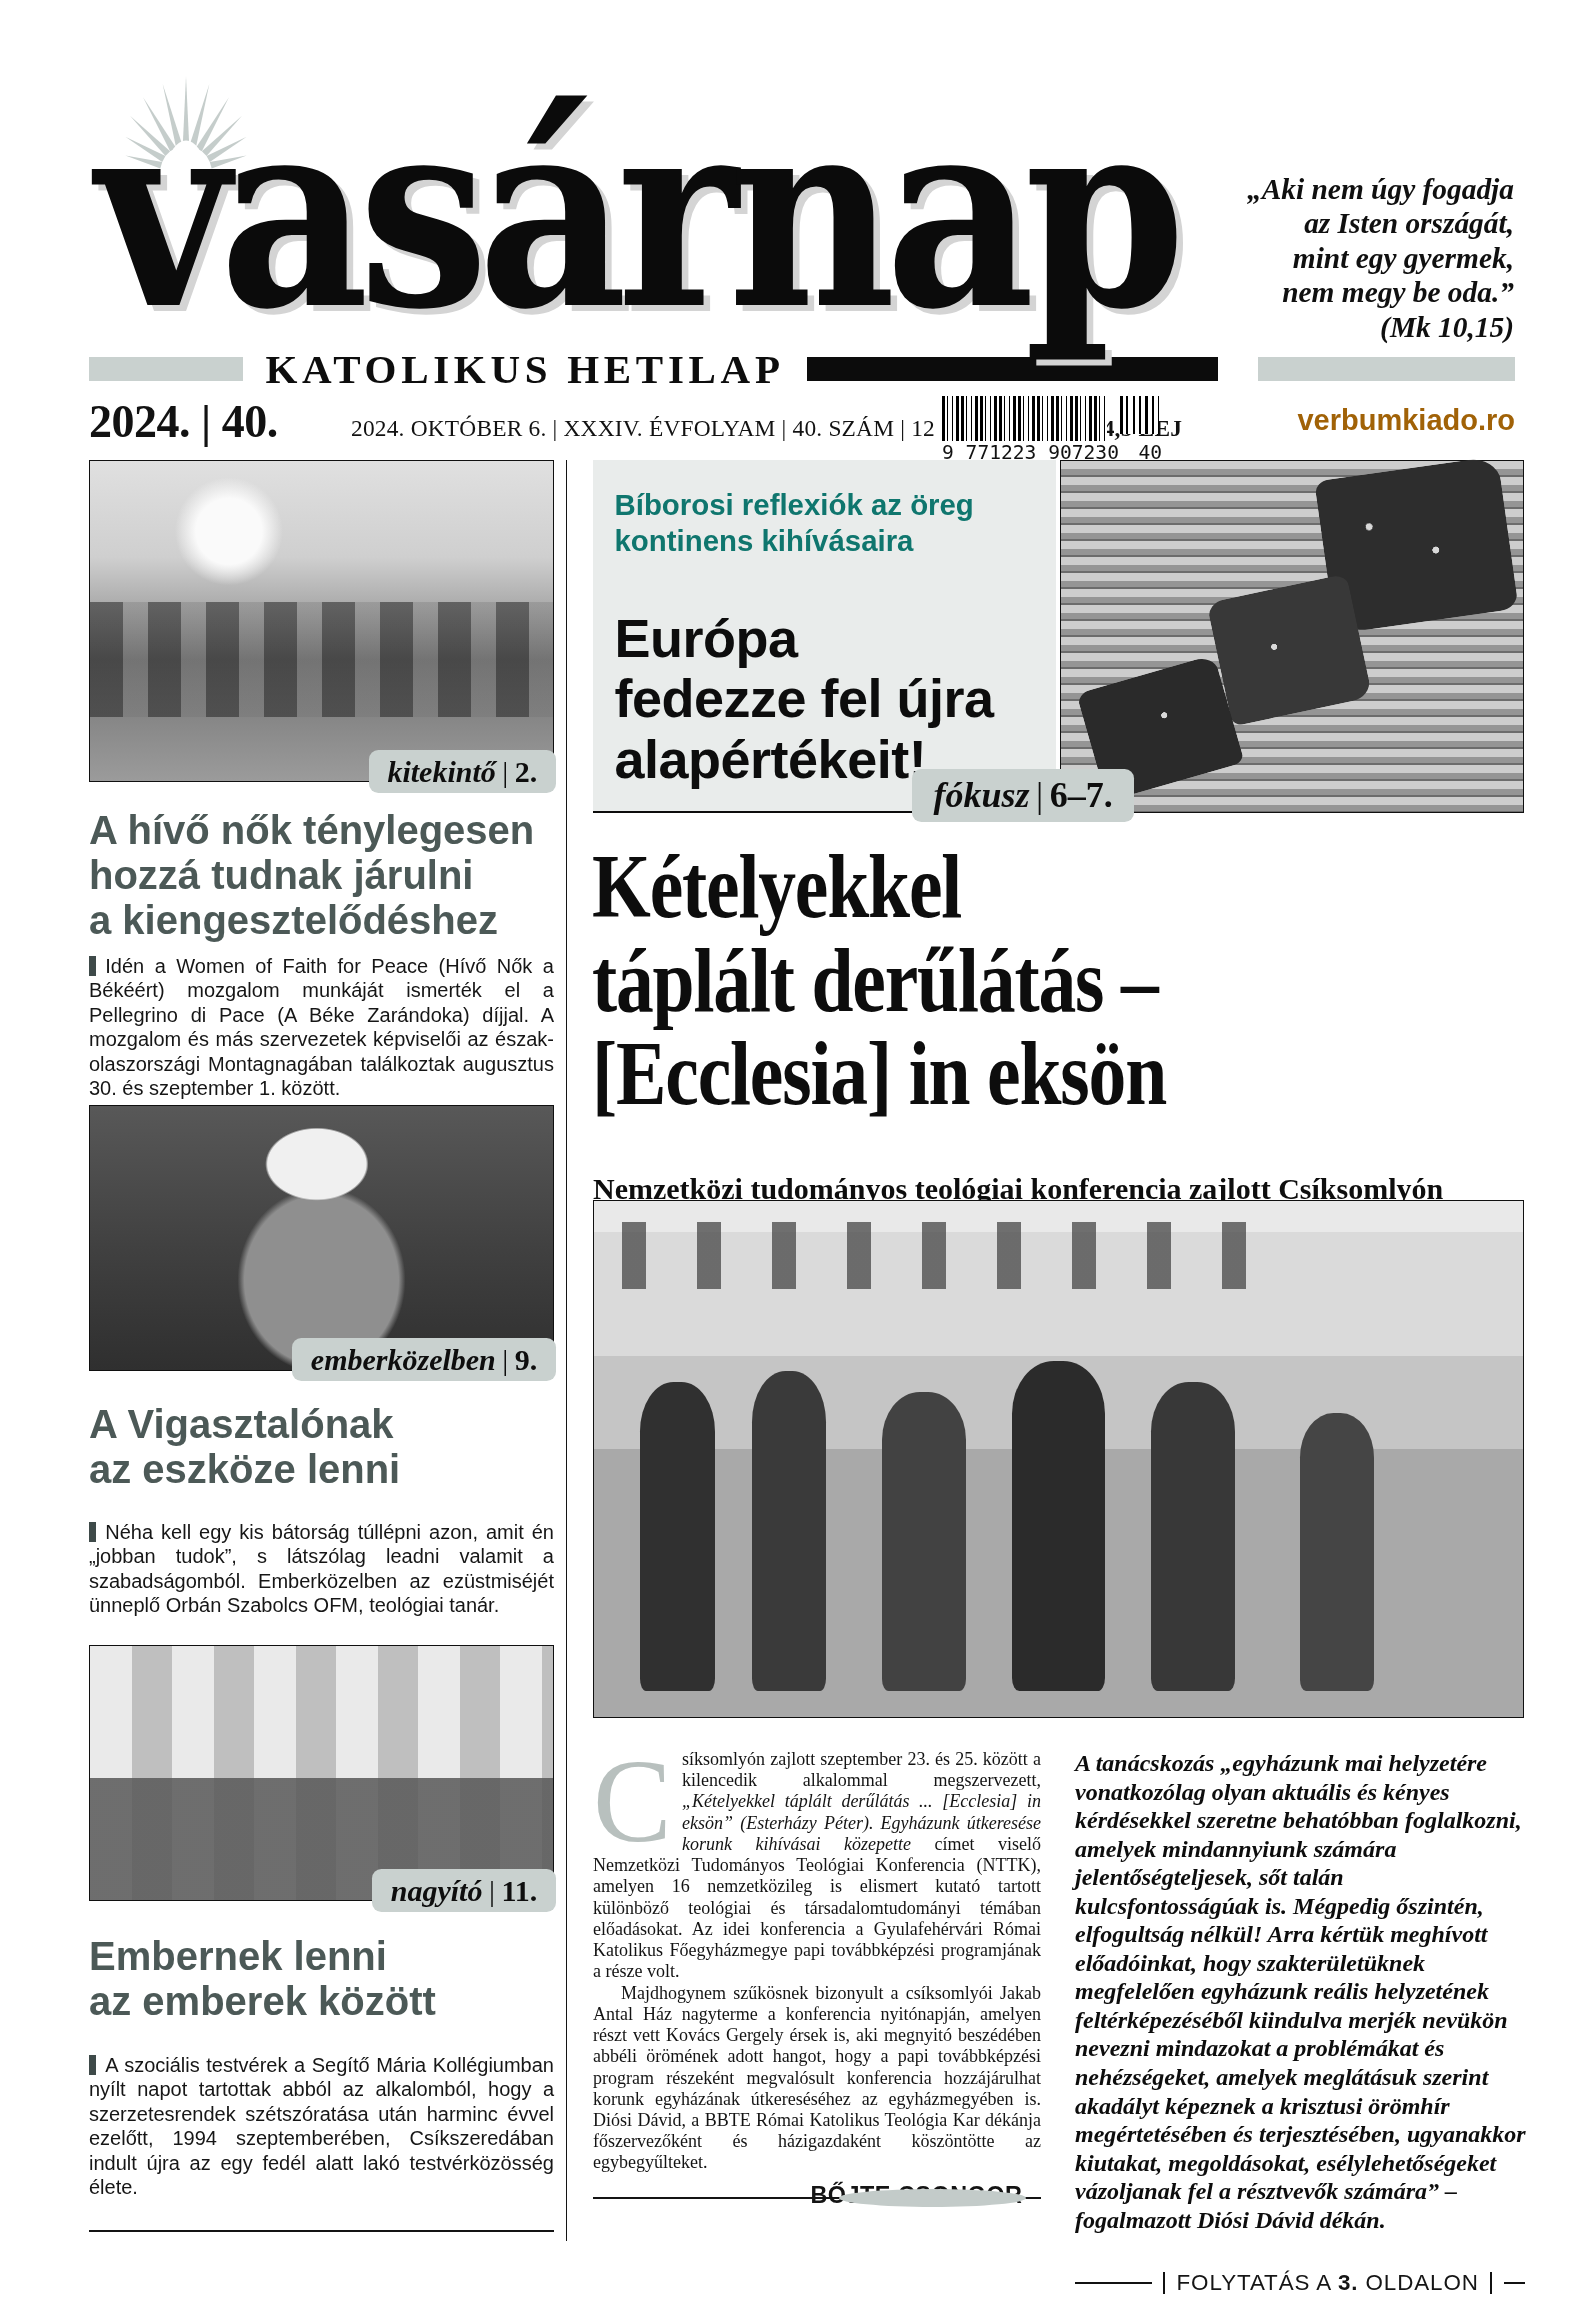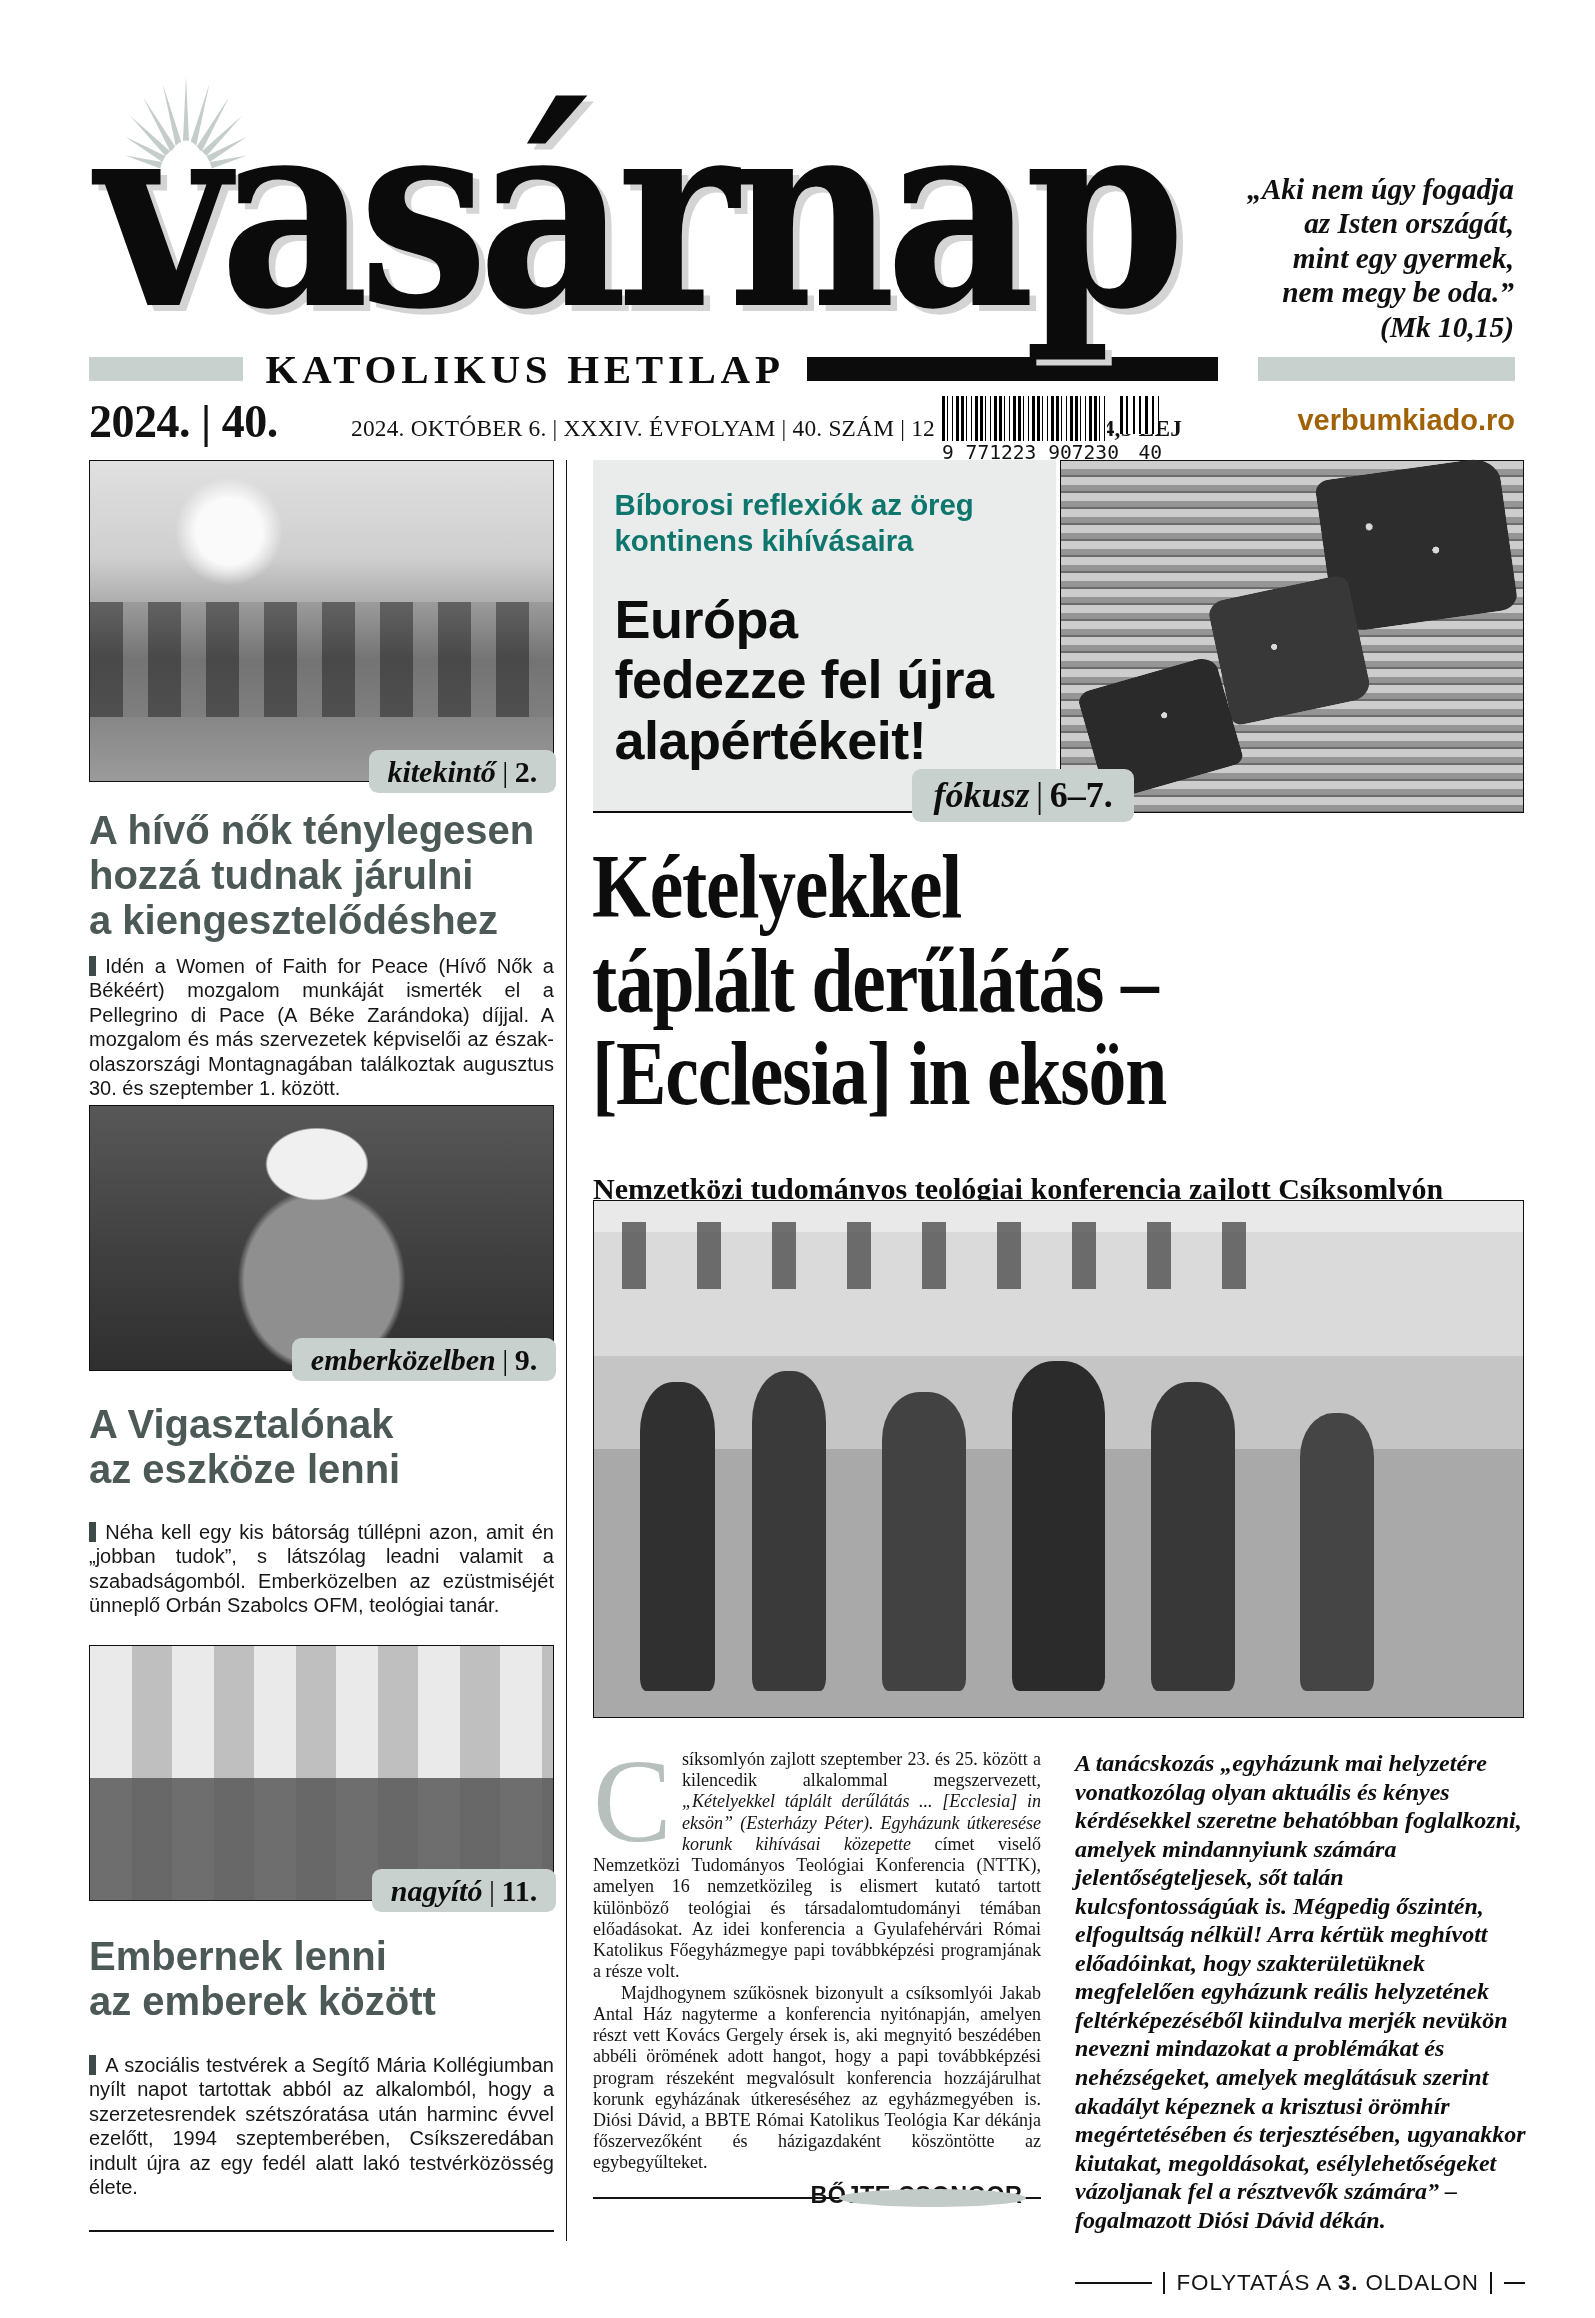--- a/index.html
+++ b/index.html
@@ -119,21 +119,21 @@
     font:400 20px/1.22 "Liberation Sans", sans-serif; color:#161616;
   }
   .bullet { display:inline-block; width:7px; height:19.6px; background:#3e4a49; margin-right:9.3px; vertical-align:-2.8px; }
 
   
   .focus-box {
     left:593px; top:460px; width:463px; height:353px;
     background:var(--box_bg,#e9eceb); border-bottom:2.8px solid #0c0c0c; padding:27px 21.5px;
   }
   .focus-kicker { font:700 29.4px/1.22 "Liberation Sans", sans-serif; color:#0f766e; white-space:pre-line; }
-  .focus-head { margin-top:30px; font:700 54px/1.12 "Liberation Sans", sans-serif; color:#0d0d0d; white-space:pre-line; letter-spacing:-0.5px; }
+  .focus-head { margin-top:49px; font:700 54px/1.12 "Liberation Sans", sans-serif; color:#0d0d0d; white-space:pre-line; letter-spacing:-0.5px; }
 
   
   .main-head { left:592px; top:840px; width:981px; color:#0d0d0d; }
   .mh-line {
     display:block; font:700 90px/1.04 "Liberation Serif", serif; letter-spacing:-1.4px;
     transform:scaleX(.84); transform-origin:left top; white-space:nowrap;
   }
   .subtitle { left:593px; top:1148px; width:958px; font:700 30px/1.1 "Liberation Serif", serif; color:#0e0e0e;margin-top:24px; }
   .col1 { left:593px; top:1749px; width:448px; font:400 18px/1.18 "Liberation Serif", serif; text-align:justify; color:#141414; }
   .col1 .it { font-style:italic; }

